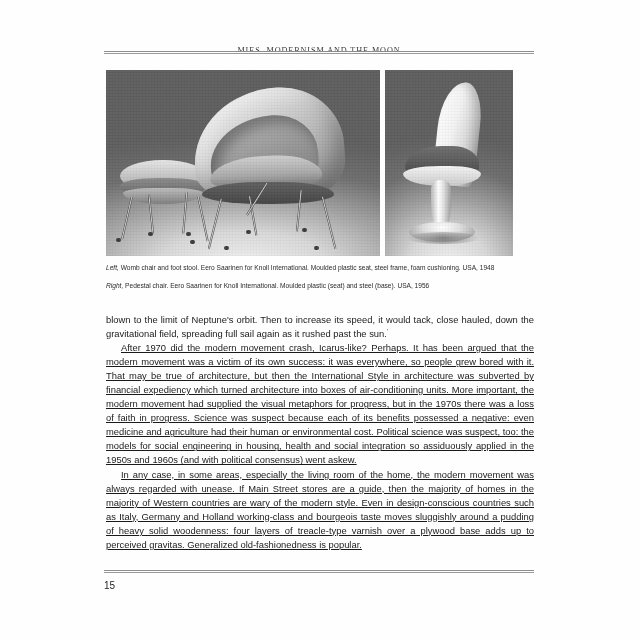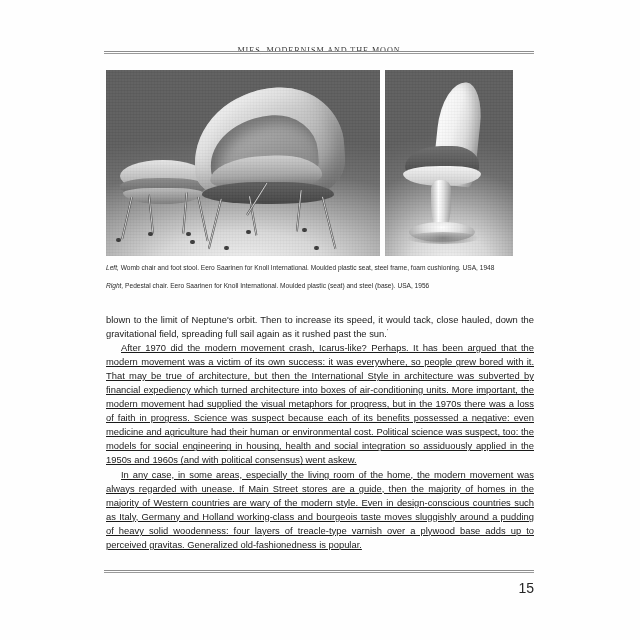--- a/index.html
+++ b/index.html
@@ -235,23 +235,23 @@
     vertical-align: super;
     line-height: 0;
   }
 
   
   .folio {
     position: absolute;
     left: 104px;
     top: 580px;
     width: 430px;
-    text-align: right;
+    text-align: left;
     font-family: "Liberation Sans", sans-serif;
-    font-size: 14px;
+    font-size: 10px;
     color: #262626;
   }
 </style>
 </head>
 <body>
 
 <div class="page">
 
   <div class="running-head">Mies, Modernism and the Moon</div>
 

